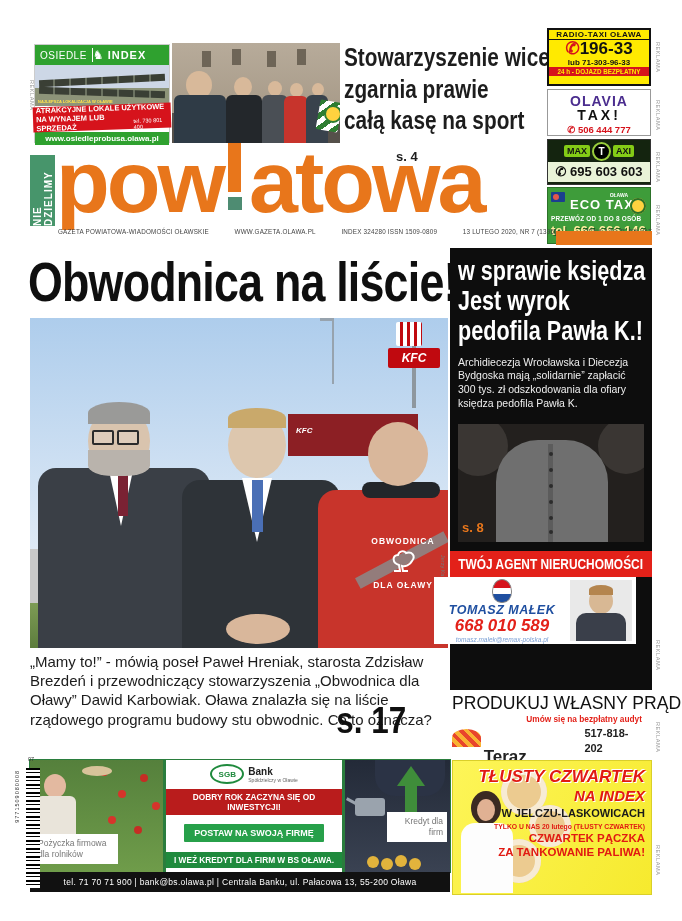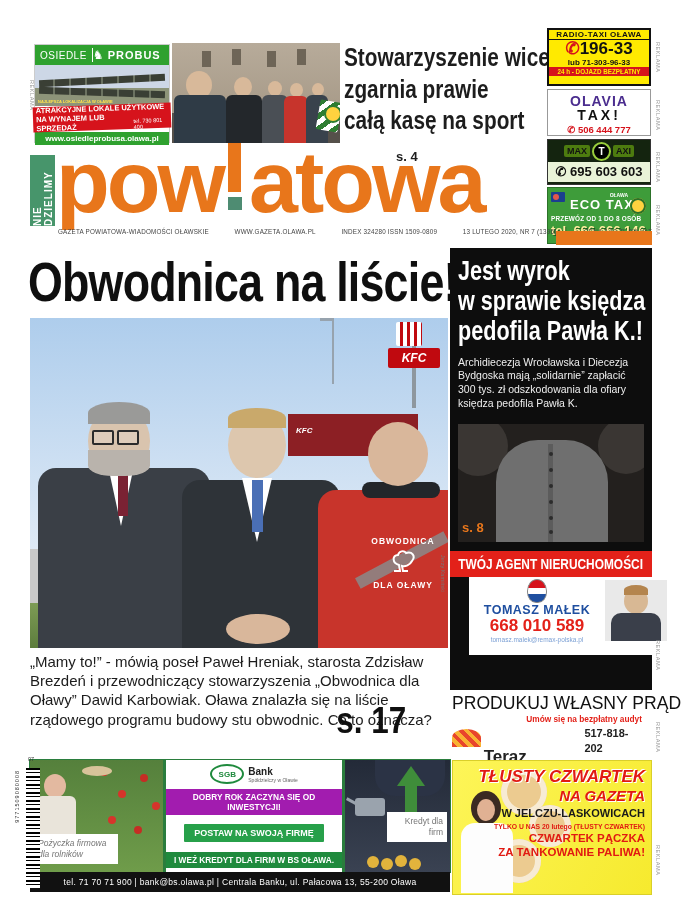--- a/index.html
+++ b/index.html
@@ -44,21 +44,21 @@
   .radio .big{font-size:17px;font-weight:800;text-align:center;line-height:1.05;}
   .radio .alt{font-size:8px;font-weight:800;text-align:center;}
   .radio .ph{color:#d6131c;font-weight:700;}
   .radio .foot{background:#d6131c;color:#ffea00;font-size:6.3px;font-weight:700;text-align:center;padding:1px 0;}
   .olavia{top:89px;height:47px;background:#fff;border:1px solid #999;box-sizing:border-box;text-align:center;}
   .olavia .n1{color:#4b2d8f;font-weight:800;font-size:14px;letter-spacing:1px;line-height:1;margin-top:4px;}
   .olavia .n2{color:#111;font-weight:800;font-size:14px;letter-spacing:3px;line-height:1;}
   .olavia .ph{color:#d6131c;font-weight:800;font-size:9.5px;margin-top:2px;}
   .maxtaxi{top:139px;height:46px;background:#14240f;border:1px solid #333;box-sizing:border-box;}
   .maxtaxi .row1{display:flex;align-items:center;justify-content:center;gap:2px;height:22px;}
-  .maxtaxi .chip{background:#4d7c0f;color:#111;font-weight:800;font-size:9px;padding:1px 3px;border-radius:2px;}
+  .maxtaxi .chip{background:#84cc16;color:#111;font-weight:800;font-size:9px;padding:1px 3px;border-radius:2px;}
   .maxtaxi .tcirc{width:15px;height:15px;border-radius:50%;background:#000;border:2px solid #9ace3c;color:#fff;
                   font-weight:800;font-size:10px;display:flex;align-items:center;justify-content:center;}
   .maxtaxi .ph{background:#e9f3d8;color:#111;font-weight:800;font-size:13px;text-align:center;height:20px;line-height:20px;}
   .eco{top:187px;height:57px;background:#3e9c3a;border:1px solid #2c7129;box-sizing:border-box;color:#fff;position:relative;}
   .eco .brand{font-weight:800;font-size:13px;letter-spacing:1px;margin:9px 0 0 22px;}
   .eco .city{position:absolute;right:22px;top:4px;font-size:5px;font-weight:700;}
   .eco .sun{position:absolute;right:4px;top:10px;width:16px;height:16px;border-radius:50%;
             background:#ffd23f;box-shadow:0 0 0 2px #2c7129 inset;}
   .eco .cards{position:absolute;left:3px;top:4px;width:14px;height:10px;background:#1b3f8f;border-radius:1px;}
   .eco .cards:after{content:"";position:absolute;left:2px;top:2px;width:6px;height:6px;border-radius:50%;background:#e2574c;}
@@ -103,21 +103,21 @@
   .bc-body{margin:9px 8px 0;font-size:10.5px;line-height:1.3;color:#eee;}
   .priest{position:absolute;left:8px;top:176px;width:186px;height:118px;background:#23201e;overflow:hidden;}
   .priest .blob{position:absolute;border-radius:50%;background:#3a3633;}
   .cassock{position:absolute;left:38px;top:16px;width:112px;height:102px;background:#6f6f6f;border-radius:42px 42px 0 0;}
   .cassock .placket{position:absolute;left:52px;top:4px;width:5px;height:98px;background:#5c5c5c;}
   .cassock .btn{position:absolute;left:53px;width:4px;height:4px;border-radius:50%;background:#2c2c2c;}
   .s8{position:absolute;left:12px;top:272px;color:#e8761b;font-weight:800;font-size:13px;}
   
   .remax-banner{left:450px;top:551px;width:202px;height:26px;background:#e32119;color:#fff;display:flex;align-items:center;justify-content:center;}
   .remax-banner span{font-weight:800;font-size:14px;}
-  .remax-mid{left:469px;top:577px;width:202px;height:78px;background:#fff;display:flex;}
+  .remax-mid{left:434px;top:577px;width:202px;height:67px;background:#fff;display:flex;font-style:italic;}
   .remax-info{width:136px;text-align:center;position:relative;}
   .balloon{width:18px;height:22px;margin:2px auto 0;border-radius:50% 50% 45% 45%;
            background:linear-gradient(#d6131c 0 38%,#fff 38% 62%,#1f4fa0 62% 100%);border:1px solid #888;}
   .remax-name{color:#1f4fa0;font-weight:800;font-size:12.5px;letter-spacing:.5px;}
   .remax-phone{color:#e32119;font-weight:800;font-size:17px;line-height:1;}
   .remax-mail{color:#7a9fd4;font-size:6.5px;margin-top:2px;}
   .remax-photo{width:62px;height:61px;margin:3px 2px 0 0;background:#e9e9e9;position:relative;overflow:hidden;}
   .remax-photo .hd{position:absolute;left:19px;top:8px;width:24px;height:26px;border-radius:50%;background:#d8b894;}
   .remax-photo .hr{position:absolute;left:19px;top:5px;width:24px;height:10px;border-radius:50% 50% 0 0;background:#b4854e;}
   .remax-photo .bz{position:absolute;left:6px;top:33px;width:50px;height:28px;border-radius:10px 10px 0 0;background:#3a3f4a;}
@@ -130,33 +130,33 @@
   .solar-title{font-size:18.5px;color:#111;font-weight:500;margin:2px 0 0 2px;}
   .solar-sub{color:#e32119;font-size:8.3px;text-align:right;margin-right:10px;font-weight:600;}
   .solar-row{display:flex;align-items:flex-start;margin-top:2px;}
   .sunlogo{width:30px;height:18px;margin:3px 3px 0 2px;border-radius:30px 30px 0 0/18px 18px 0 0;
            background:repeating-linear-gradient(45deg,#e8452c 0 4px,#f9b233 4px 8px);}
   .solar-brand{font-size:17px;font-weight:700;color:#222;line-height:1;margin-top:22px;}
   .solar-bsub{font-size:7.5px;color:#e8761b;font-weight:600;margin:1px 0 0 22px;}
   .solar-phones{margin-left:auto;margin-right:8px;text-align:left;font-weight:800;font-size:11px;color:#222;line-height:1.4;}
   
   .bank{left:30px;top:760px;width:420px;height:112px;display:flex;box-shadow:0 0 0 1px #2a7d3d;}
-  .bank-l{width:133px;background:linear-gradient(#55803c,#6f9c4a);position:relative;overflow:hidden;font-style:italic;}
+  .bank-l{width:133px;background:linear-gradient(#55803c,#6f9c4a);position:relative;overflow:hidden;}
   .tomatoes{position:absolute;left:70px;top:8px;width:8px;height:8px;border-radius:50%;background:#d6342b;
             box-shadow:18px 22px 0 #d6342b,40px 6px 0 #c52d24,8px 48px 0 #d6342b,34px 58px 0 #c52d24,52px 34px 0 #d6342b;}
   .bank-lbox{position:absolute;left:4px;bottom:8px;width:76px;background:#fff;color:#777;font-size:8.5px;line-height:1.3;padding:4px;}
   .bank-c{width:182px;background:#fff;border-left:3px solid #2a7d3d;border-right:3px solid #2a7d3d;
           box-sizing:border-box;text-align:center;position:relative;}
   .sgbrow{display:flex;align-items:center;justify-content:center;gap:4px;margin-top:4px;}
   .sgboval{width:30px;height:16px;border:2px solid #1f8a3d;border-radius:50%;color:#1f8a3d;font-weight:800;font-size:8px;
            display:flex;align-items:center;justify-content:center;}
   .sgbname{text-align:left;}
   .sgbname .n{font-weight:800;font-size:10px;color:#222;}
   .sgbname .s{font-size:5px;color:#666;}
-  .bank-g1{background:#a21caf;color:#fff;font-weight:700;font-size:8.3px;padding:3px 0;margin-top:5px;}
+  .bank-g1{background:#b91c1c;color:#fff;font-weight:700;font-size:8.3px;padding:3px 0;margin-top:5px;}
   .bank-btn{background:#27a04a;color:#fff;font-weight:700;font-size:9px;padding:4px 0;width:80%;margin:9px auto 0;border-radius:1px;}
   .bank-g2{background:#1f8a3d;color:#fff;font-weight:700;font-size:8.3px;padding:3px 0;margin-top:10px;}
   .bank-r{flex:1;background:linear-gradient(#232a38,#3a4252);position:relative;overflow:hidden;}
   .arrow-up{position:absolute;left:52px;top:6px;width:0;height:0;border-left:14px solid transparent;
             border-right:14px solid transparent;border-bottom:20px solid #3f8d3a;}
   .arrow-stem{position:absolute;left:60px;top:24px;width:12px;height:44px;background:#3f8d3a;}
   .can{position:absolute;left:10px;top:38px;width:30px;height:18px;background:#9aa3ad;border-radius:3px;}
   .can:before{content:"";position:absolute;left:-9px;top:2px;width:12px;height:3px;background:#9aa3ad;transform:rotate(28deg);}
   .coin{position:absolute;width:12px;height:12px;border-radius:50%;background:#e2b33c;box-shadow:inset 0 0 0 2px #c89а2e;}
   .bank-rbox{position:absolute;right:3px;top:52px;width:52px;background:#fff;color:#777;font-size:8.5px;line-height:1.3;padding:4px;text-align:right;}
@@ -191,21 +191,21 @@
 
 <div class="page">
 
   <div class="vlabel" style="left:29px;top:80px;">REKLAMA</div>
 
   <div class="abs probus">
     <div class="probus-head">
       <span class="osiedle">OSIEDLE</span>
       <span class="div"></span>
       <span style="font-size:12px;">♞</span>
-      <span class="brand">PROBUS</span>
+      <span class="brand">INDEX</span>
     </div>
     <div class="probus-img">
       <div class="row" style="top:12px;transform:rotate(-3deg);"></div>
       <div class="row" style="top:24px;transform:rotate(2deg);"></div>
       <div class="probus-loc">NAJLEPSZA LOKALIZACJA W OŁAWIE</div>
     </div>
     <div class="probus-red">
       <div class="r1">ATRAKCYJNE LOKALE UŻYTKOWE</div>
       <div class="r2">
           <span>NA WYNAJEM LUB SPRZEDAŻ</span>
@@ -338,22 +338,22 @@
 
     <div style="position:absolute;left:196px;top:296px;width:64px;height:30px;border-radius:50%;background:#d9b79b;"></div>
   </div>
   <div class="credit">Jerzy Kamiński</div>
 
   <div class="abs caption">„Mamy to!” - mówią poseł Paweł Hreniak, starosta Zdzisław Brezdeń i przewodniczący stowarzyszenia „Obwodnica dla Oławy” Dawid Karbowiak. Oława znalazła się na liście rządowego programu budowy stu obwodnic. Co to oznacza?</div>
   <div class="abs s17"><span class="condC">s. 17</span></div>
 
   <div class="abs blackcol">
     <div class="bc-h">
+      <div><span class="condL">w sprawie księdza</span></div>
       <div><span class="condL">Jest wyrok</span></div>
-      <div><span class="condL">w sprawie księdza</span></div>
       <div><span class="condL">pedofila Pawła K.!</span></div>
     </div>
     <div class="bc-body">Archidiecezja Wrocławska i Diecezja Bydgoska mają „solidarnie” zapłacić 300 tys. zł odszkodowania dla ofiary księdza pedofila Pawła K.</div>
     <div class="priest">
       <div class="blob" style="left:-10px;top:-8px;width:60px;height:60px;"></div>
       <div class="blob" style="left:140px;top:-6px;width:56px;height:56px;"></div>
       <div class="cassock">
         <div class="placket"></div>
         <div class="btn" style="top:12px;"></div>
           <div class="btn" style="top:28px;"></div>
@@ -446,21 +446,21 @@
 
   <div class="abs lotos">
     <div class="donut" style="left:48px;top:8px;width:46px;height:46px;"></div>
     <div class="donut" style="left:76px;top:44px;width:42px;height:42px;"></div>
     <div class="donut" style="left:44px;top:78px;width:44px;height:44px;"></div>
     <div class="woman-hair"></div>
     <div class="woman-face"></div>
     <div class="woman-body"></div>
     <div class="lotos-txt">
       <div class="lt1">TŁUSTY CZWARTEK</div>
-      <div class="lt2">NA GAZETA</div>
+      <div class="lt2">NA INDEX</div>
       <div class="lt3">W JELCZU-LASKOWICACH</div>
       <div class="lt4">TYLKO U NAS 20 lutego (TŁUSTY CZWARTEK)</div>
       <div class="lt5">CZWARTEK PĄCZKA</div>
       <div class="lt5">ZA TANKOWANIE PALIWA!</div>
     </div>
   </div>
   <div class="vlabel" style="left:655px;top:845px;">REKLAMA</div>
 
   <div class="abs barcode">
     <div class="bcsuf">07</div>

